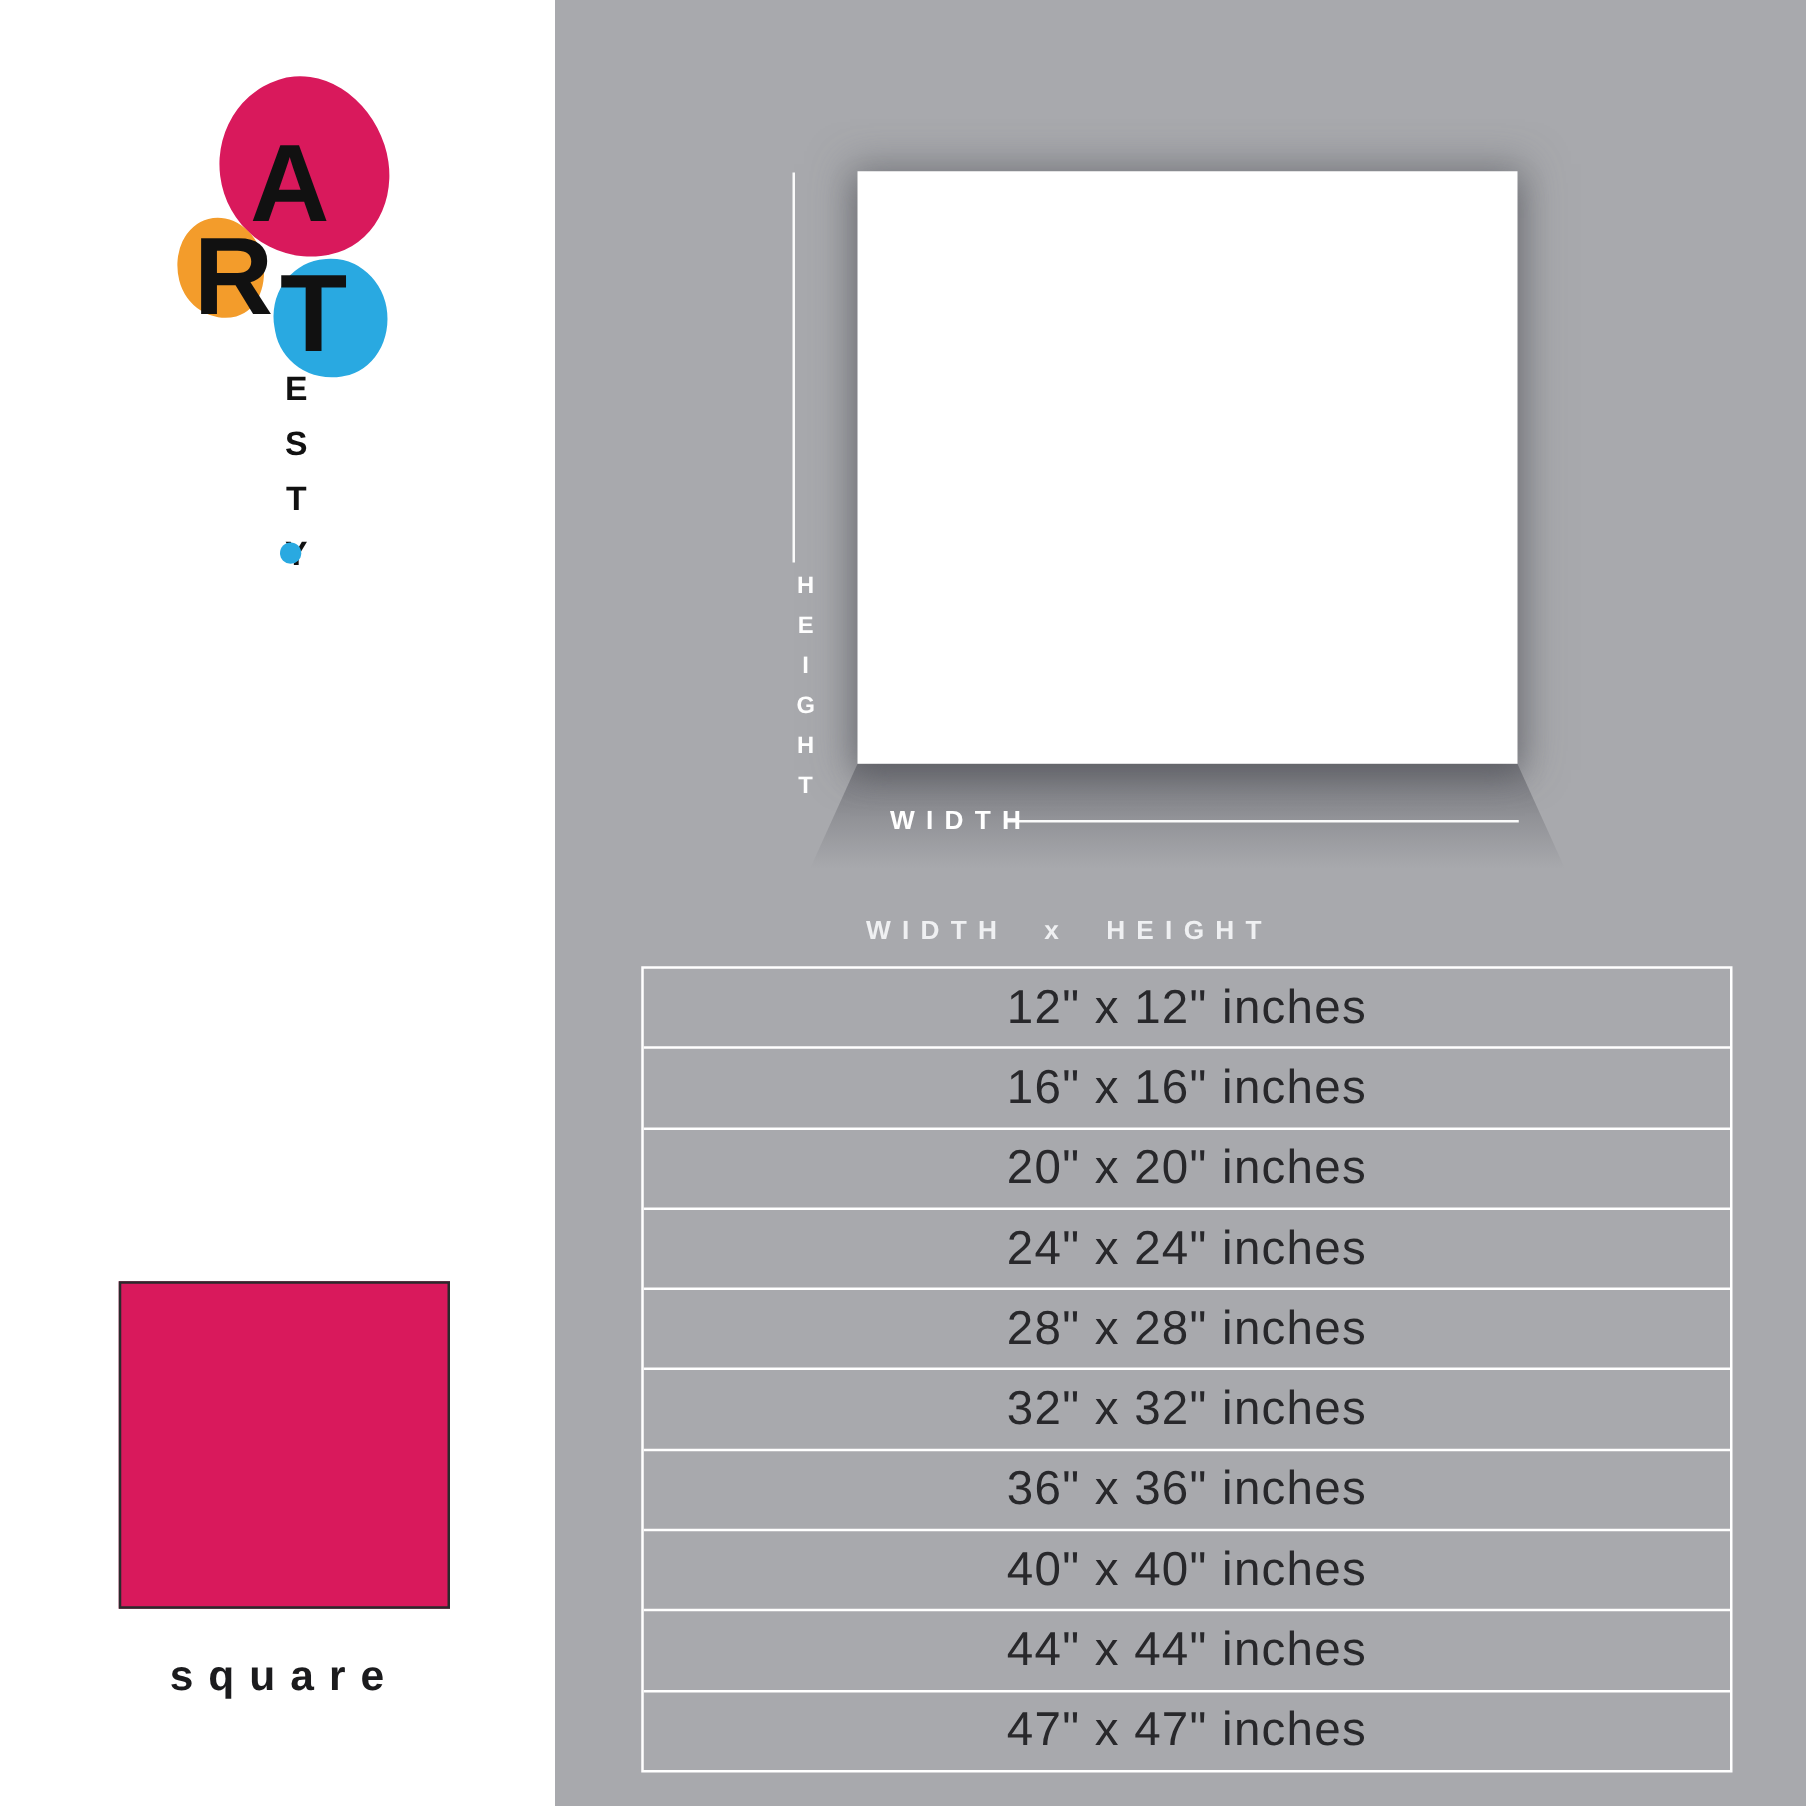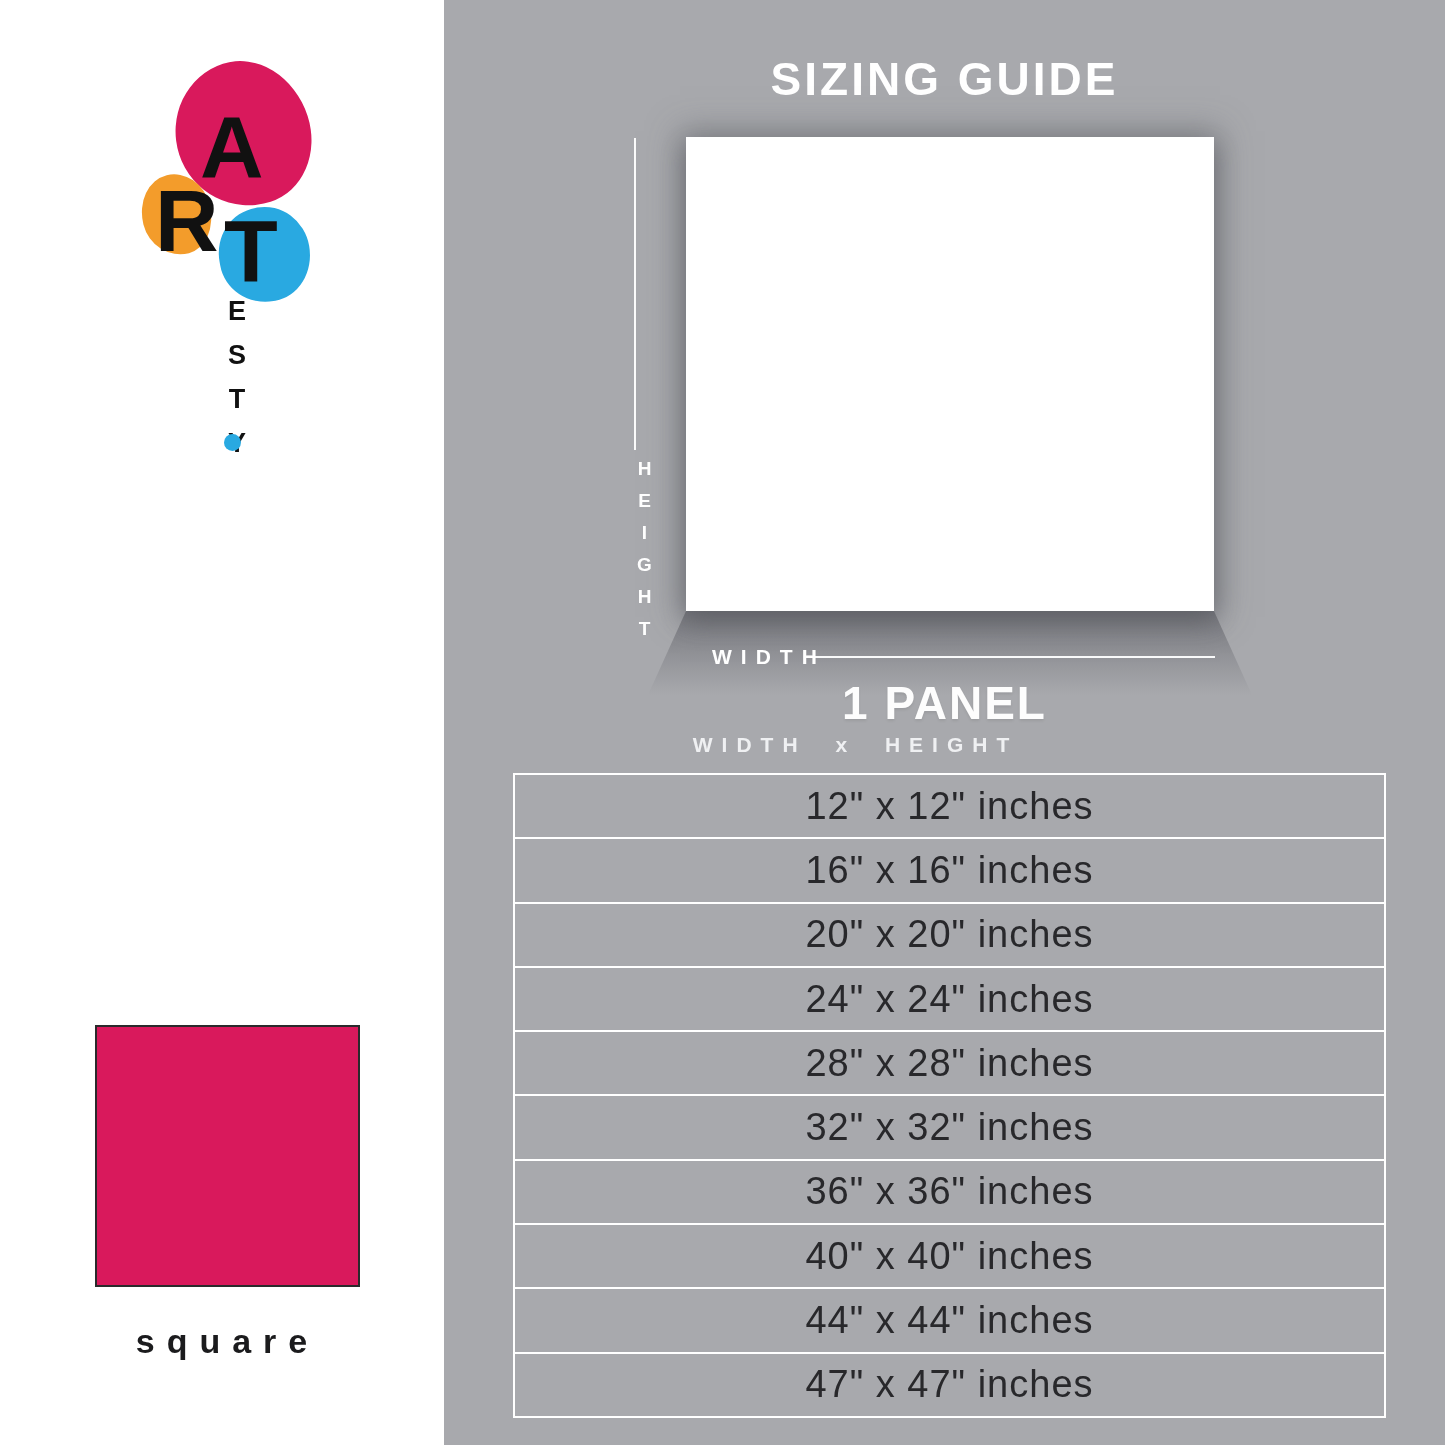--- a/index.html
+++ b/index.html
@@ -218,32 +218,30 @@
     <span class="logo-letter letter-t">T</span>
     <div class="logo-vertical">ESTY</div>
     <div class="logo-dot"></div>
   </div>
 
   <div>
     <div class="shape-square"></div>
     <div class="shape-label">square</div>
   </div>
 
-  <h1 class="page-title">SIZING GUIDE</h1>
 
   <div class="height-line"></div>
   <div class="height-label">HEIGHT</div>
 
   <div class="cast-shadow"></div>
   <div class="panel-preview"></div>
 
   <div class="width-label">WIDTH</div>
   <div class="width-line"></div>
 
-  <div class="panel-count">1 PANEL</div>
   <div class="format-label">WIDTH x HEIGHT</div>
 
   <div class="size-table">
     <div class="size-row">12" x 12" inches</div>
     <div class="size-row">16" x 16" inches</div>
     <div class="size-row">20" x 20" inches</div>
     <div class="size-row">24" x 24" inches</div>
     <div class="size-row">28" x 28" inches</div>
     <div class="size-row">32" x 32" inches</div>
     <div class="size-row">36" x 36" inches</div>

